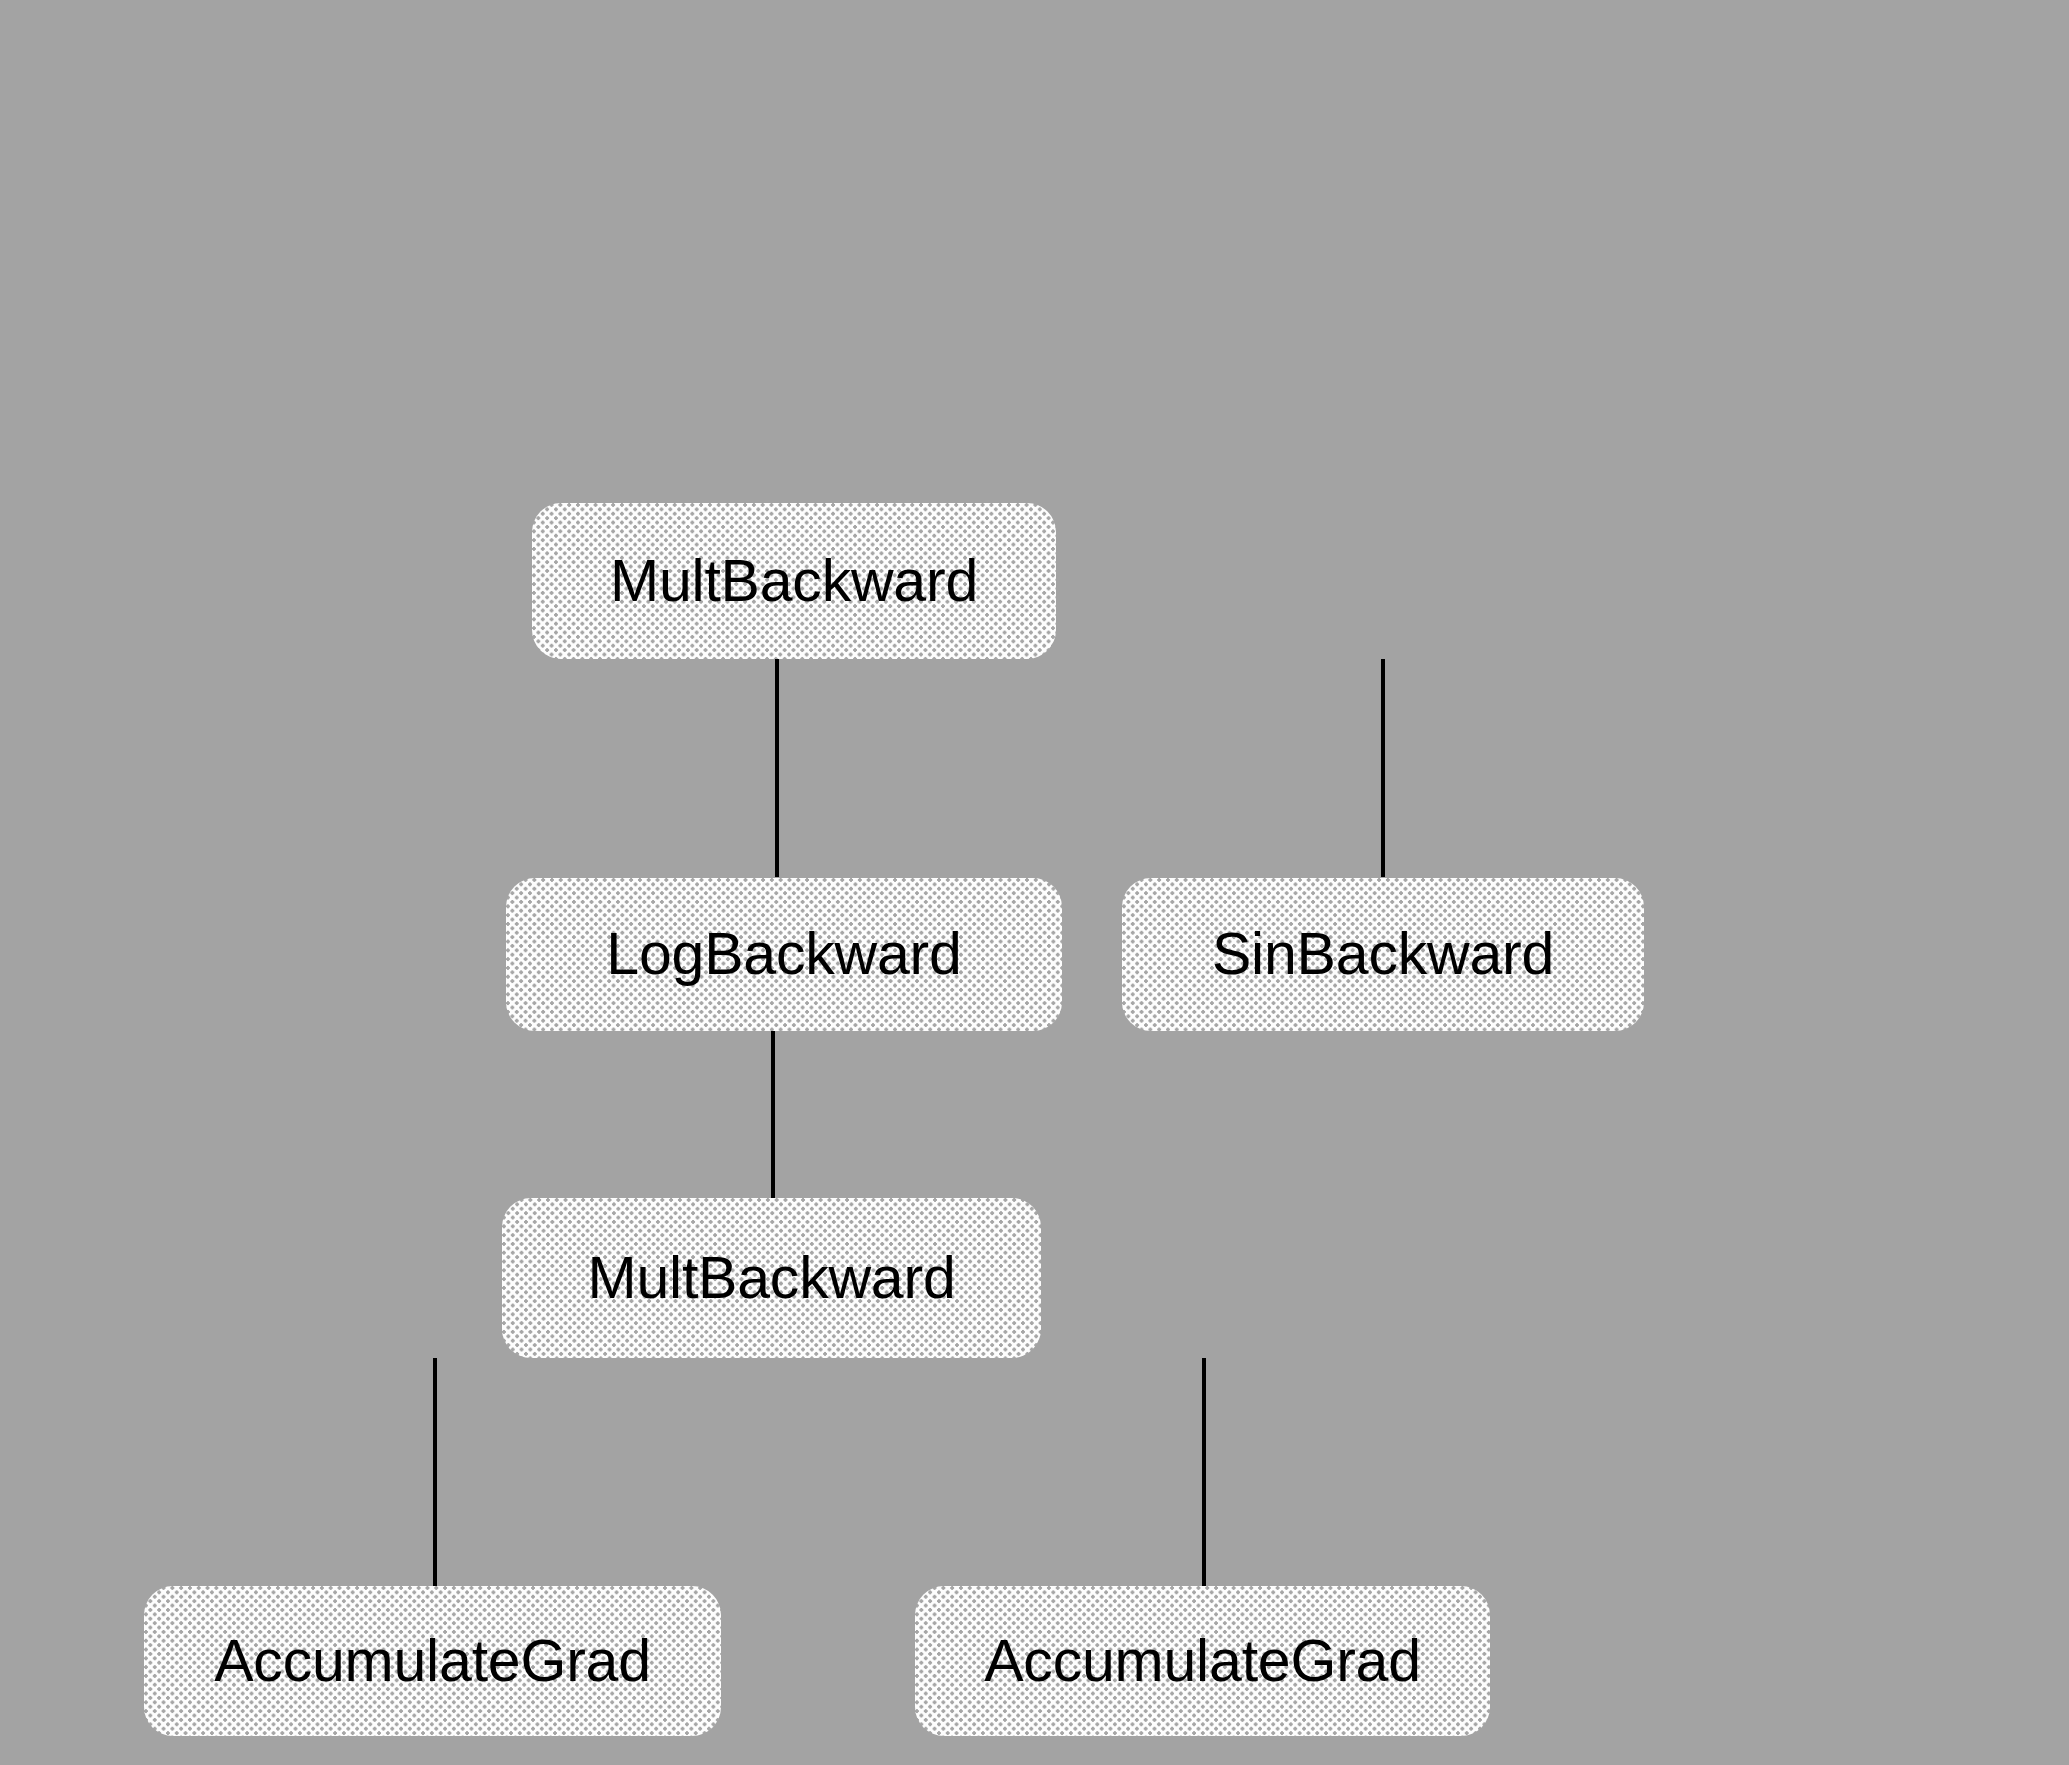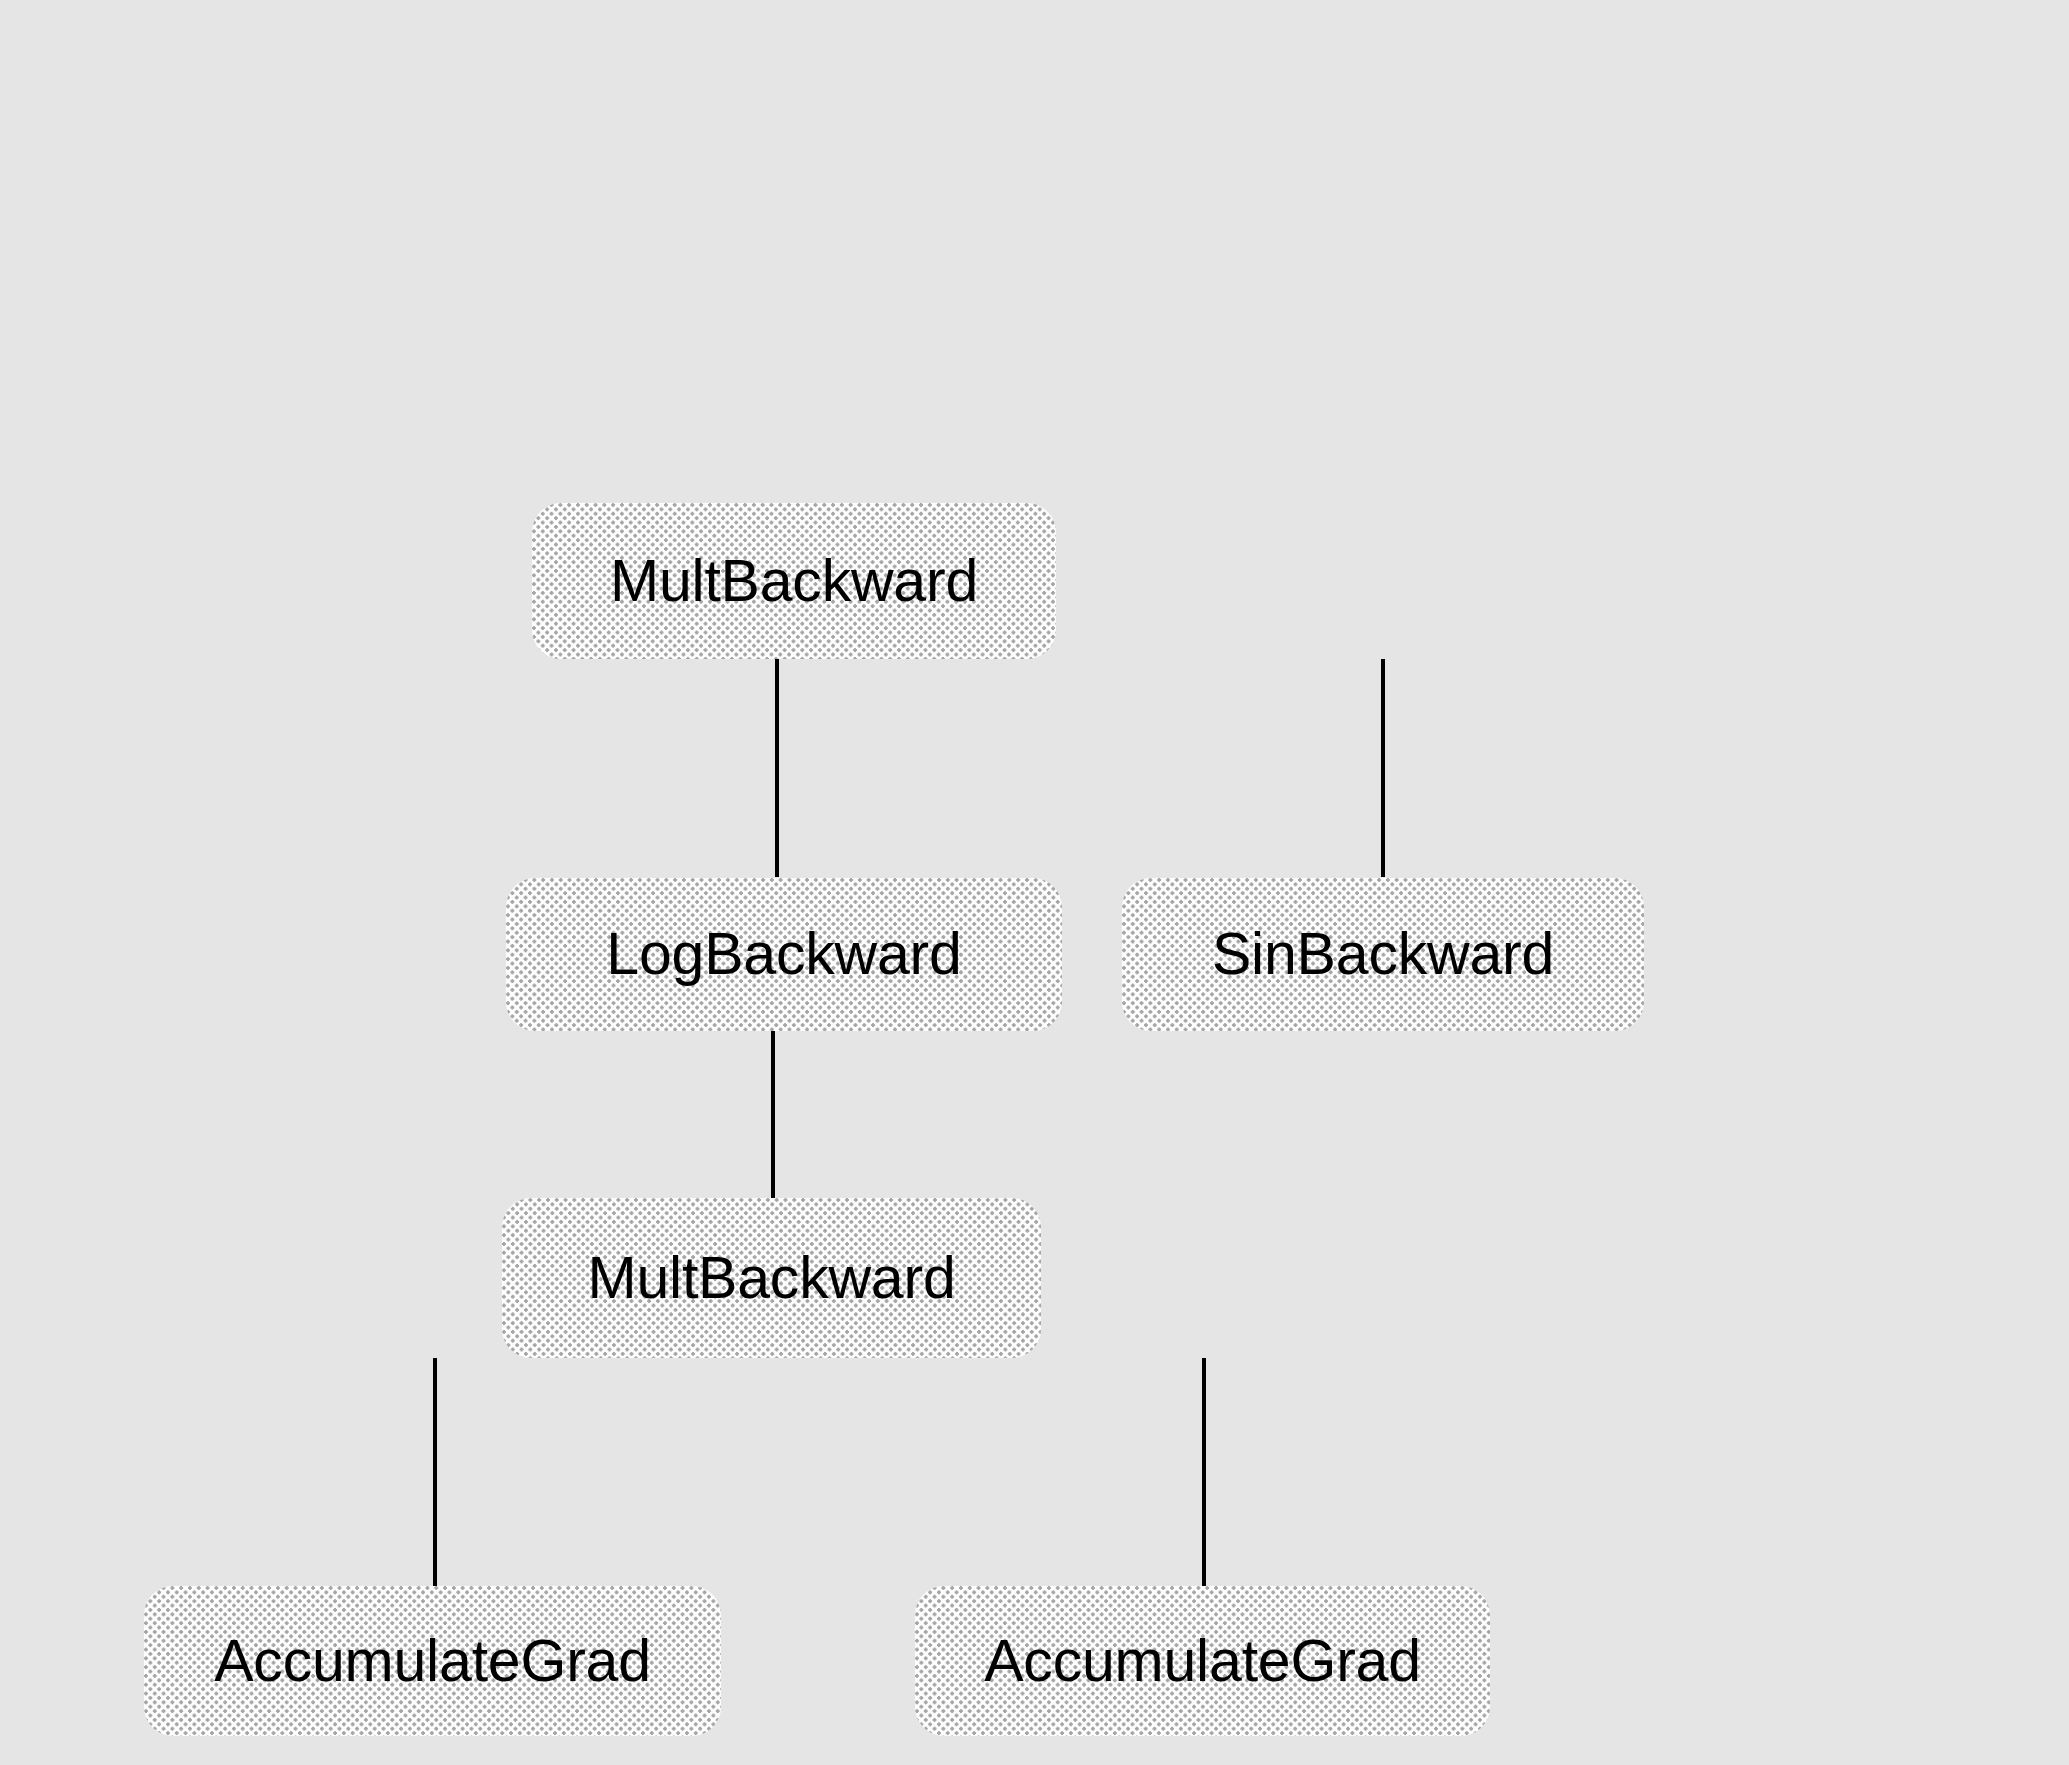--- a/index.html
+++ b/index.html
@@ -5,21 +5,21 @@
 <style>
   html, body {
     margin: 0;
     padding: 0;
     background: #000000;
   }
   #canvas {
     position: relative;
     width: 2069px;
     height: 1765px;
-    background: #e5e5e5;
+    background: #a3a3a3;
     overflow: hidden;
     font-family: "Liberation Sans", sans-serif;
   }
   .graph-node {
     position: absolute;
     box-sizing: border-box;
     border-radius: 29px;
     background-color: #fdfdfd;
     background-image:
       radial-gradient(circle at 2px 2px, #a6a6a6 1.9px, rgba(0,0,0,0) 2px),

